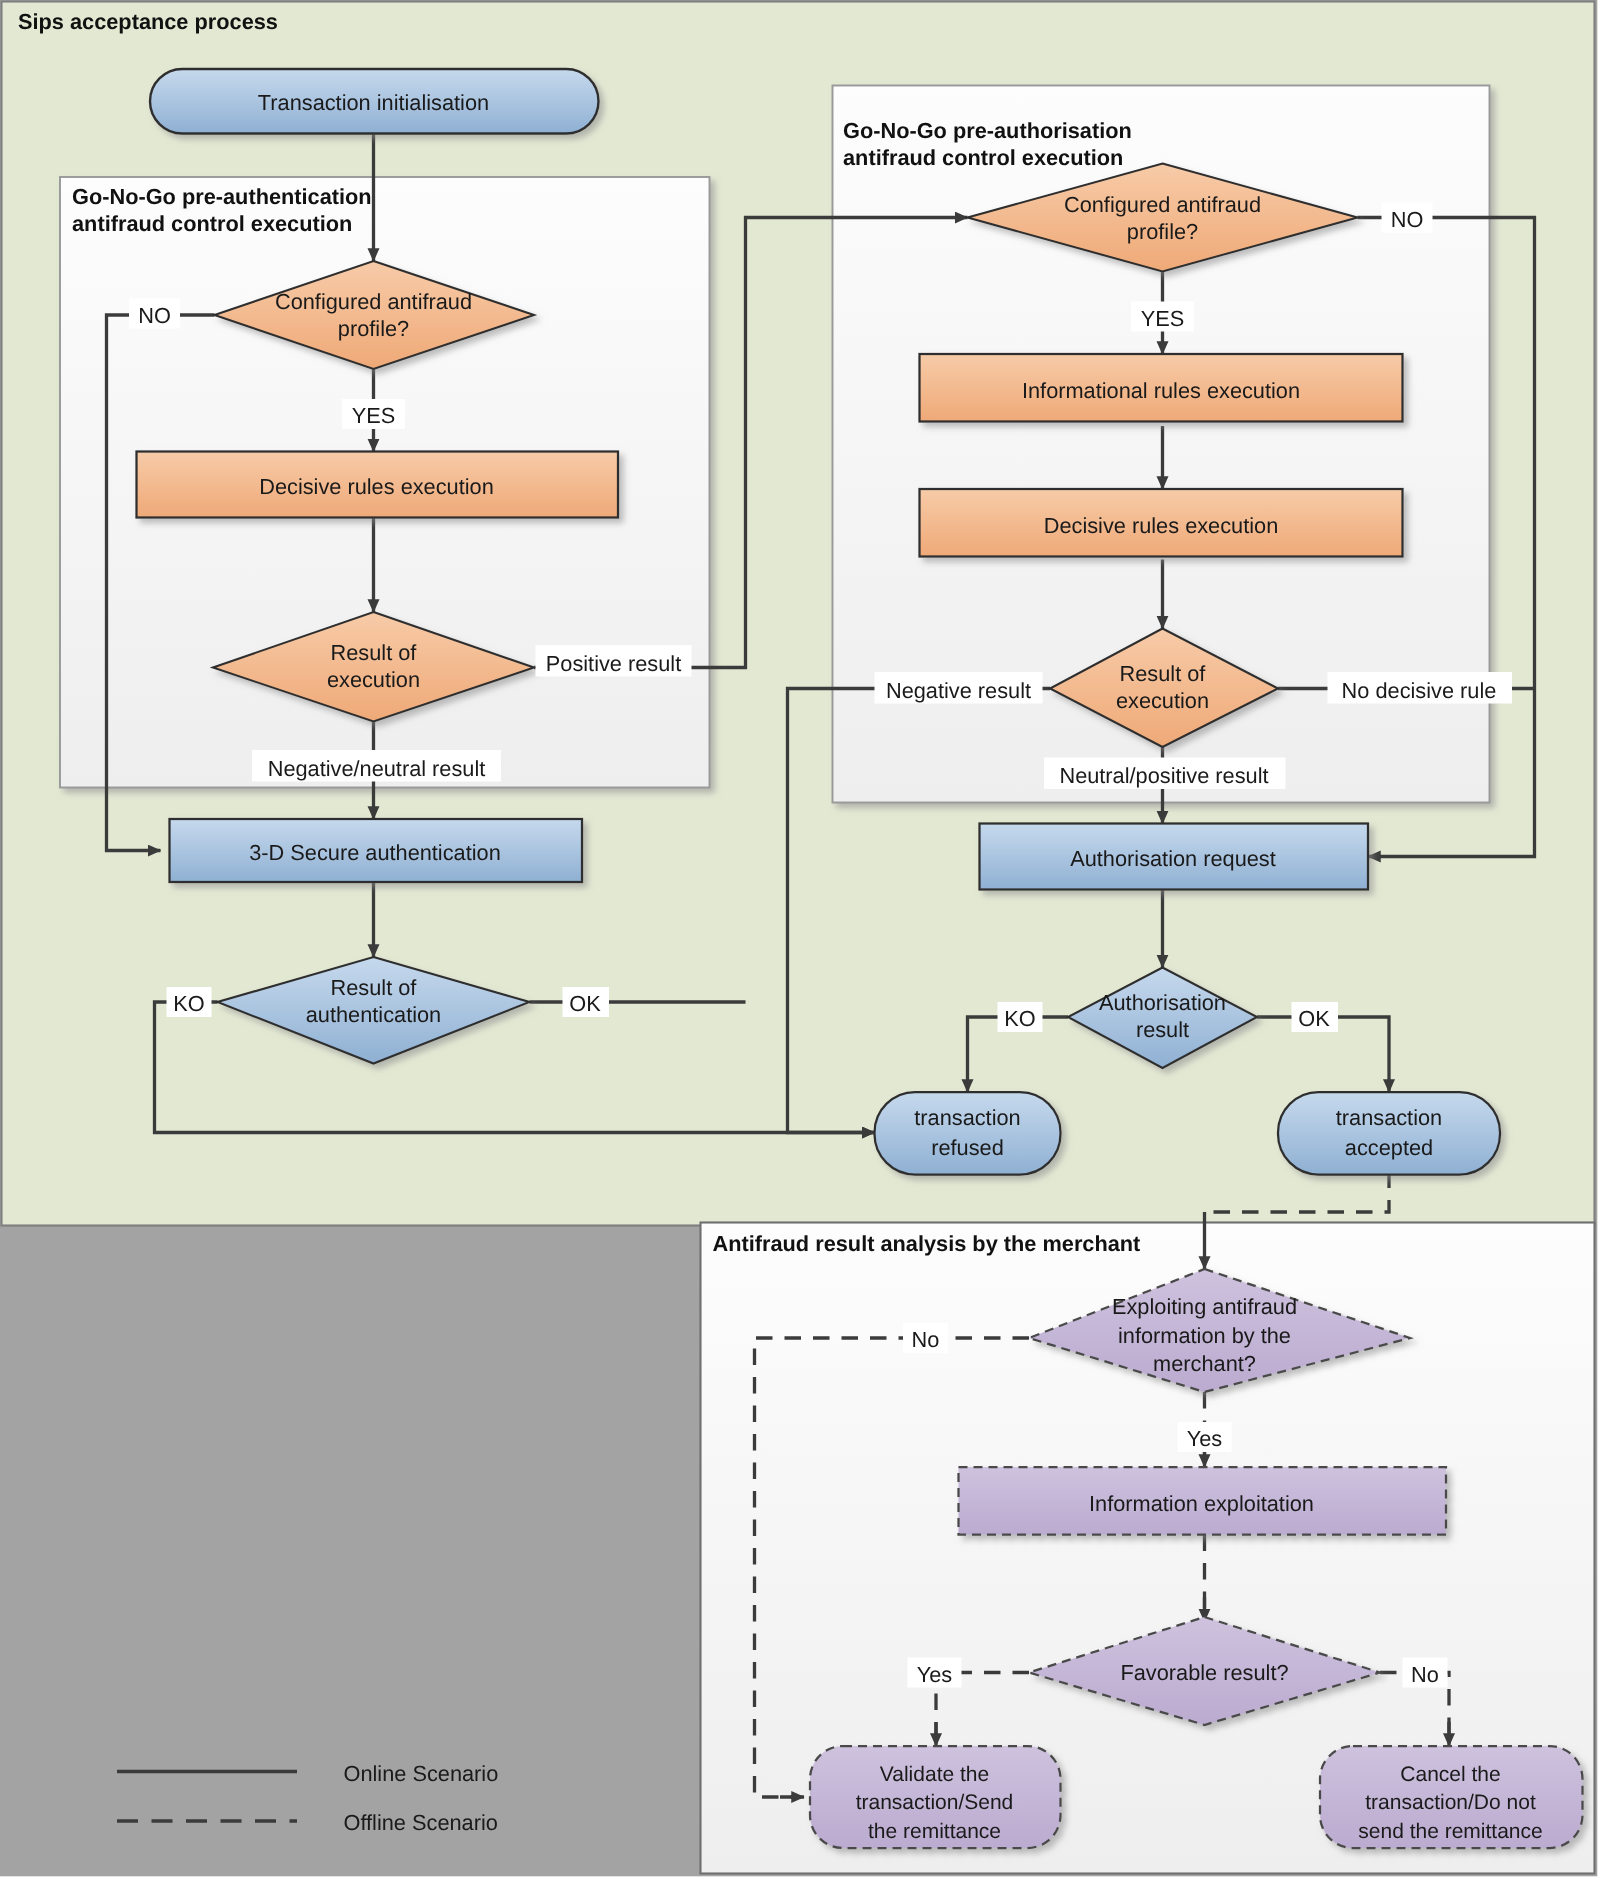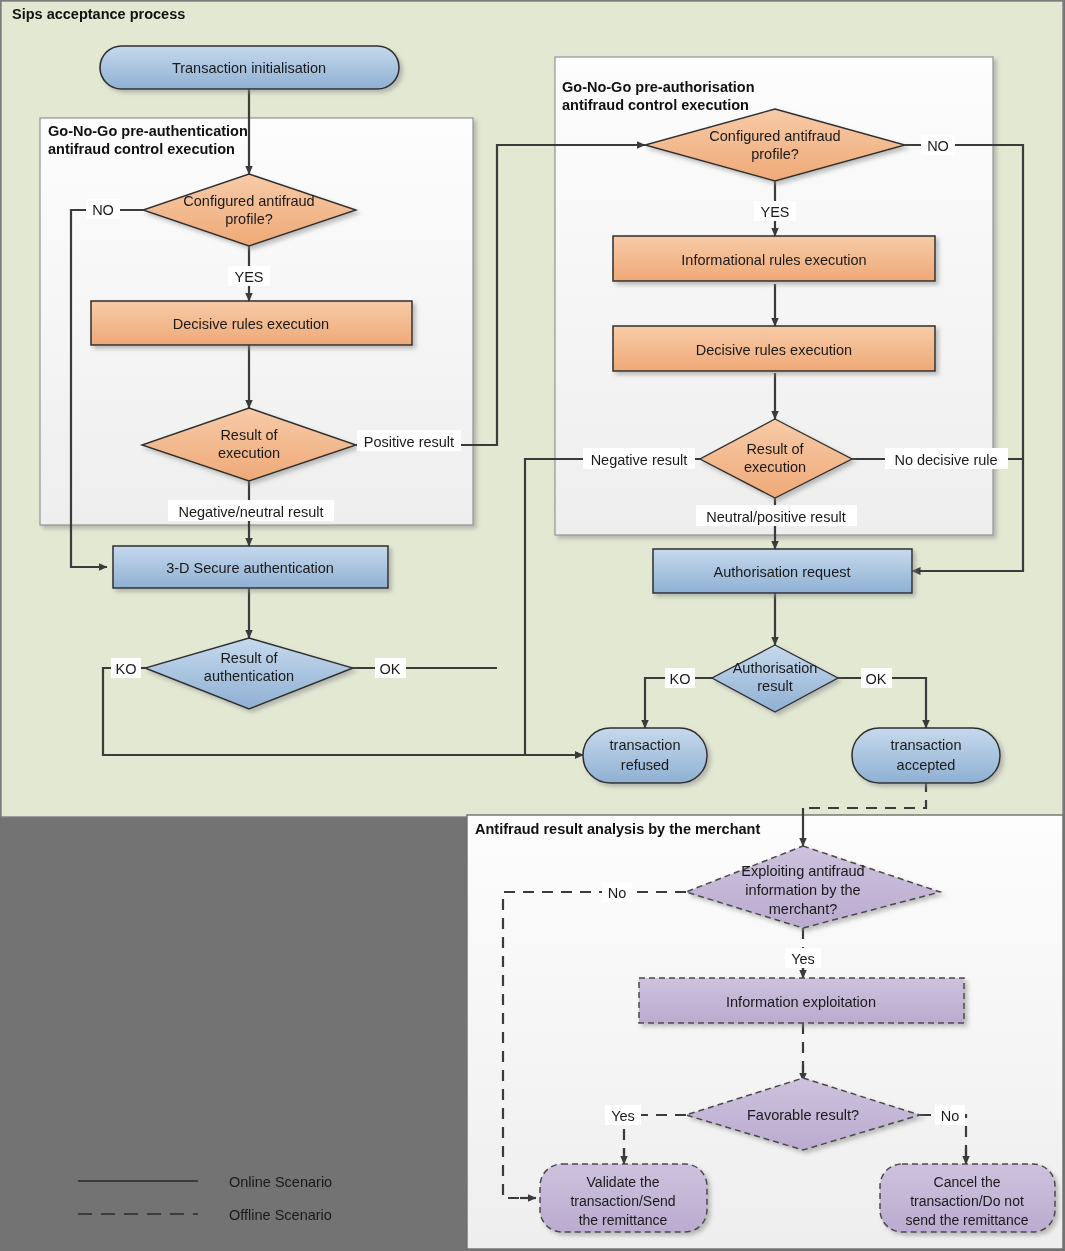--- a/index.html
+++ b/index.html
@@ -1,17 +1,17 @@
 <!DOCTYPE html>
 <html><head>
 <meta charset="utf-8">
 <style>
   html,body{margin:0;padding:0;background:#ffffff;}
   body{font-family:"Liberation Sans",sans-serif;}
-  #page{position:relative;width:1065px;height:1251px;overflow:hidden;background:#737373;}
+  #page{position:relative;width:1065px;height:1251px;overflow:hidden;background:#a3a3a3;}
   svg{display:block;}
   .lbl{font-family:"Liberation Sans",sans-serif;font-size:14.5px;fill:#1a1a1a;}
   .lbl-sm{font-family:"Liberation Sans",sans-serif;font-size:14px;fill:#1a1a1a;}
   .grp-title{font-family:"Liberation Sans",sans-serif;font-size:14.5px;font-weight:bold;fill:#111;}
   .legend-txt{font-family:"Liberation Sans",sans-serif;font-size:14.5px;fill:#1a1a1a;}
 </style>
 </head>
 <body>
 
 <div id="page">

